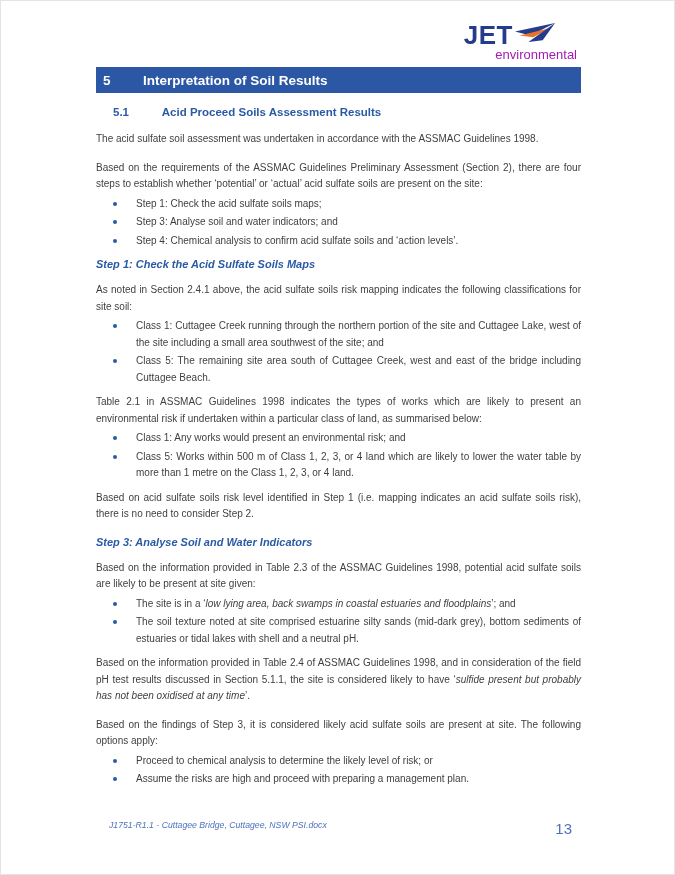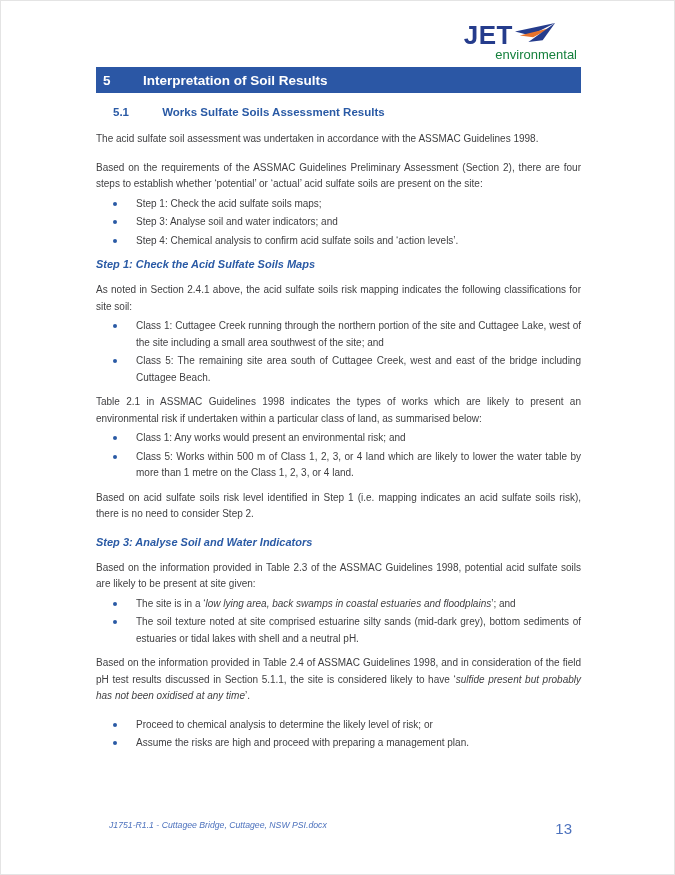--- a/index.html
+++ b/index.html
@@ -10,21 +10,21 @@
     color:#3f3f41; overflow:hidden;
     border:1px solid #e4e4e4;
   }
   .page { position:absolute; inset:0; background:#fff; }
 
   
   .logo { position:absolute; top:21px; right:97px; display:flex; flex-direction:column; align-items:flex-end; }
   .logo-row { display:flex; align-items:center; margin-right:20px; }
   .logo-jet { font-size:26px; font-weight:800; letter-spacing:0.5px; color:#253c8c; line-height:1; }
   .logo-plane { margin-left:2px; margin-top:-3px; }
-  .logo-env { font-size:13px; color:#15803d; line-height:1; margin-top:0px; }
+  .logo-env { font-size:13px; color:#a21caf; line-height:1; margin-top:0px; }
 
   
   .content { position:absolute; top:66px; left:95px; width:485px; }
 
   .h1bar { background:#2b57a5; color:#ffffff; height:26px; display:flex; align-items:center;
            font-weight:bold; font-size:13.5px; margin-bottom:12px; }
   .h1num { margin-left:7px; width:40px; display:inline-block; }
 
   .h2 { color:#2a5aa5; font-weight:bold; font-size:11.5px; line-height:14px; margin-bottom:12px; }
   .h2num { margin-left:17px; width:46px; display:inline-block; }
@@ -66,21 +66,21 @@
 
   <div class="content">
 
     <div class="h1bar">
       <span class="h1num">5</span>
       <span class="h1title">Interpretation of Soil Results</span>
     </div>
 
     <div class="h2">
       <span class="h2num">5.1</span>
-      <span class="h2title">Works Sulfate Soils Assessment Results</span>
+      <span class="h2title">Acid Proceed Soils Assessment Results</span>
     </div>
 
     <p class="body">The acid sulfate soil assessment was undertaken in accordance with the ASSMAC Guidelines 1998.</p>
 
     <p class="body lead">Based on the requirements of the ASSMAC Guidelines Preliminary Assessment (Section 2), there are four steps to establish whether ‘potential’ or ‘actual’ acid sulfate soils are present on the site:</p>
 
     <ul class="blist">
       <li><span class="dot"></span><span>Step 1: Check the acid sulfate soils maps;</span></li>
       <li><span class="dot"></span><span>Step 3: Analyse soil and water indicators; and</span></li>
       <li><span class="dot"></span><span>Step 4: Chemical analysis to confirm acid sulfate soils and ‘action levels’.</span></li>
@@ -108,20 +108,21 @@
 
     <p class="body lead">Based on the information provided in Table 2.3 of the ASSMAC Guidelines 1998, potential acid sulfate soils are likely to be present at site given:</p>
 
     <ul class="blist">
       <li><span class="dot"></span><span>The site is in a ‘</span><em>low lying area, back swamps in coastal estuaries and floodplains</em><span>’; and</span></li>
       <li><span class="dot"></span><span>The soil texture noted at site comprised estuarine silty sands (mid-dark grey), bottom sediments of estuaries or tidal lakes with shell and a neutral pH.</span></li>
     </ul>
 
     <p class="body"><span>Based on the information provided in Table 2.4 of ASSMAC Guidelines 1998, and in consideration of the field pH test results discussed in Section 5.1.1, the site is considered likely to have ‘</span><em>sulfide present but probably has not been oxidised at any time</em><span>’.</span></p>
 
+    <p class="body lead">Based on the findings of Step 3, it is considered likely acid sulfate soils are present at site. The following options apply:</p>
 
     <ul class="blist">
       <li><span class="dot"></span><span>Proceed to chemical analysis to determine the likely level of risk; or</span></li>
       <li><span class="dot"></span><span>Assume the risks are high and proceed with preparing a management plan.</span></li>
     </ul>
 
   </div>
 
   <div class="footer">
     <span class="docref">J1751-R1.1 - Cuttagee Bridge, Cuttagee, NSW PSI.docx</span>

